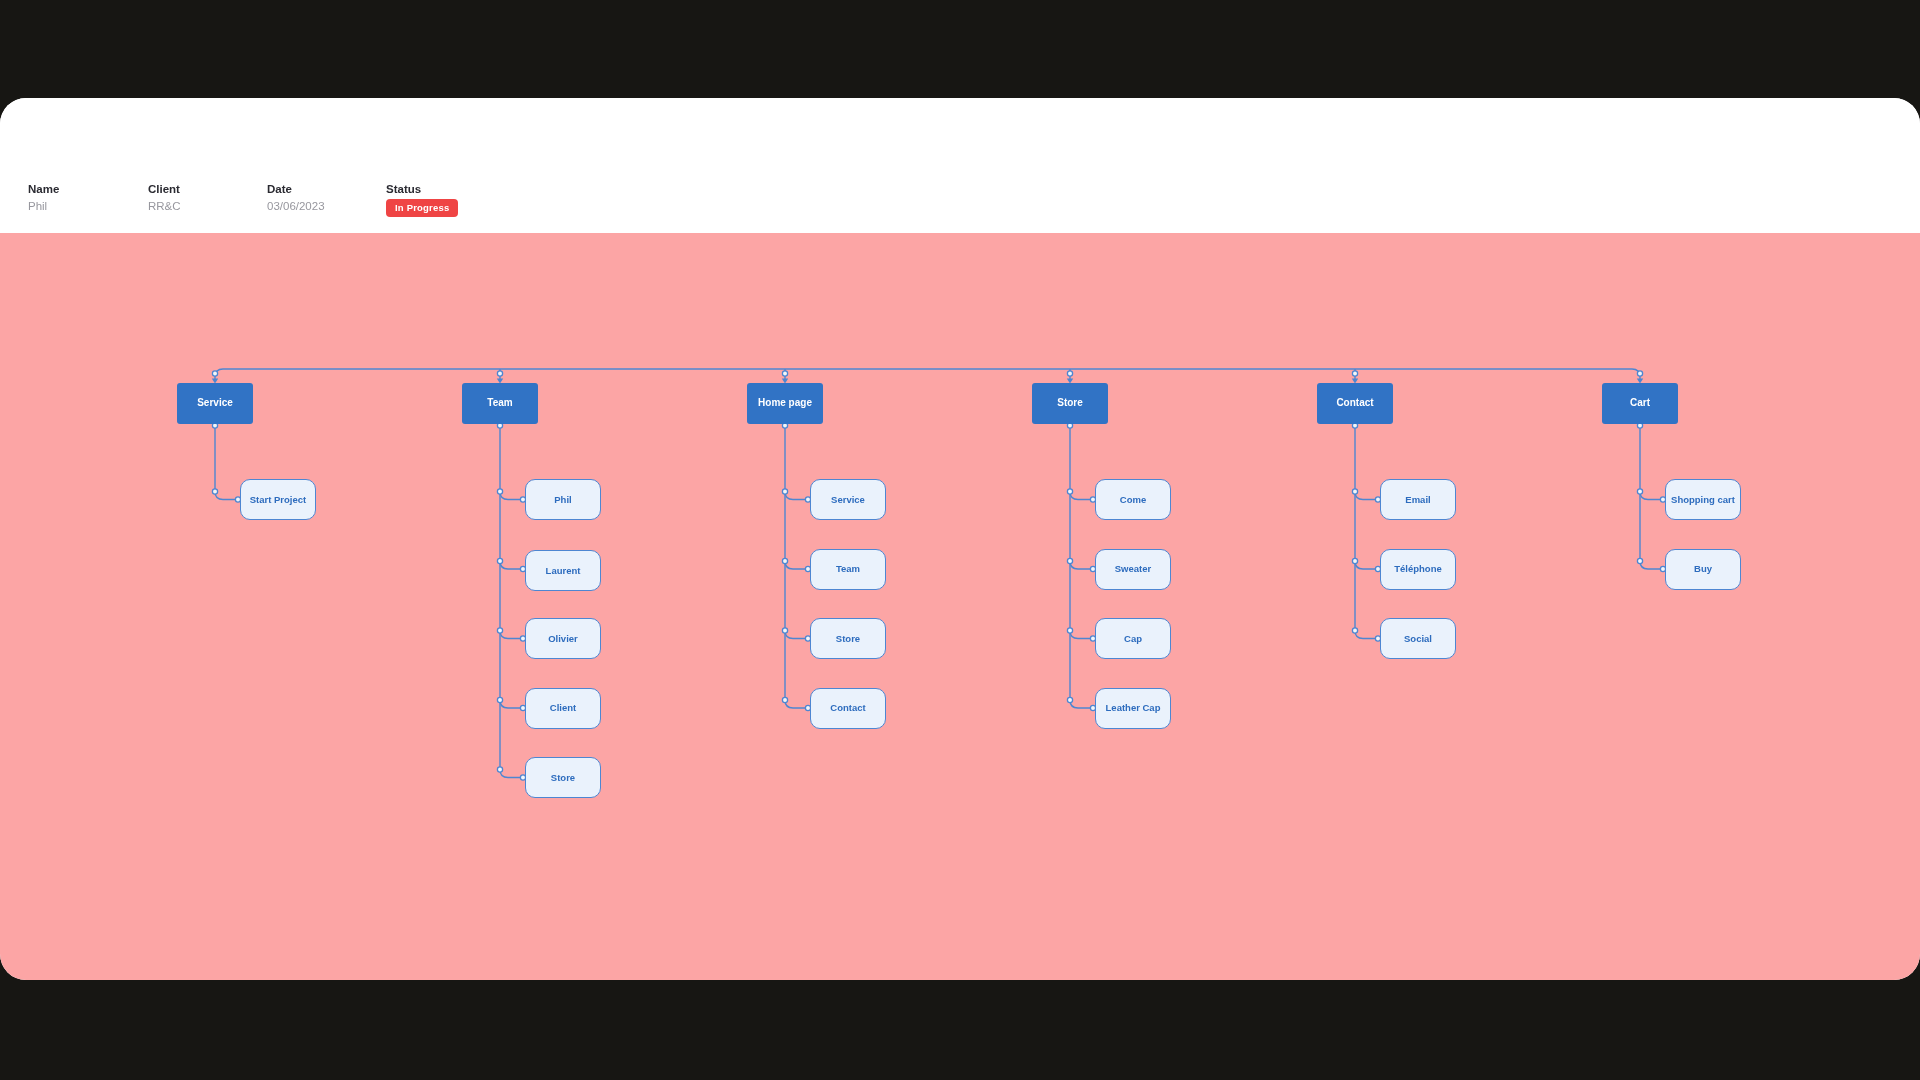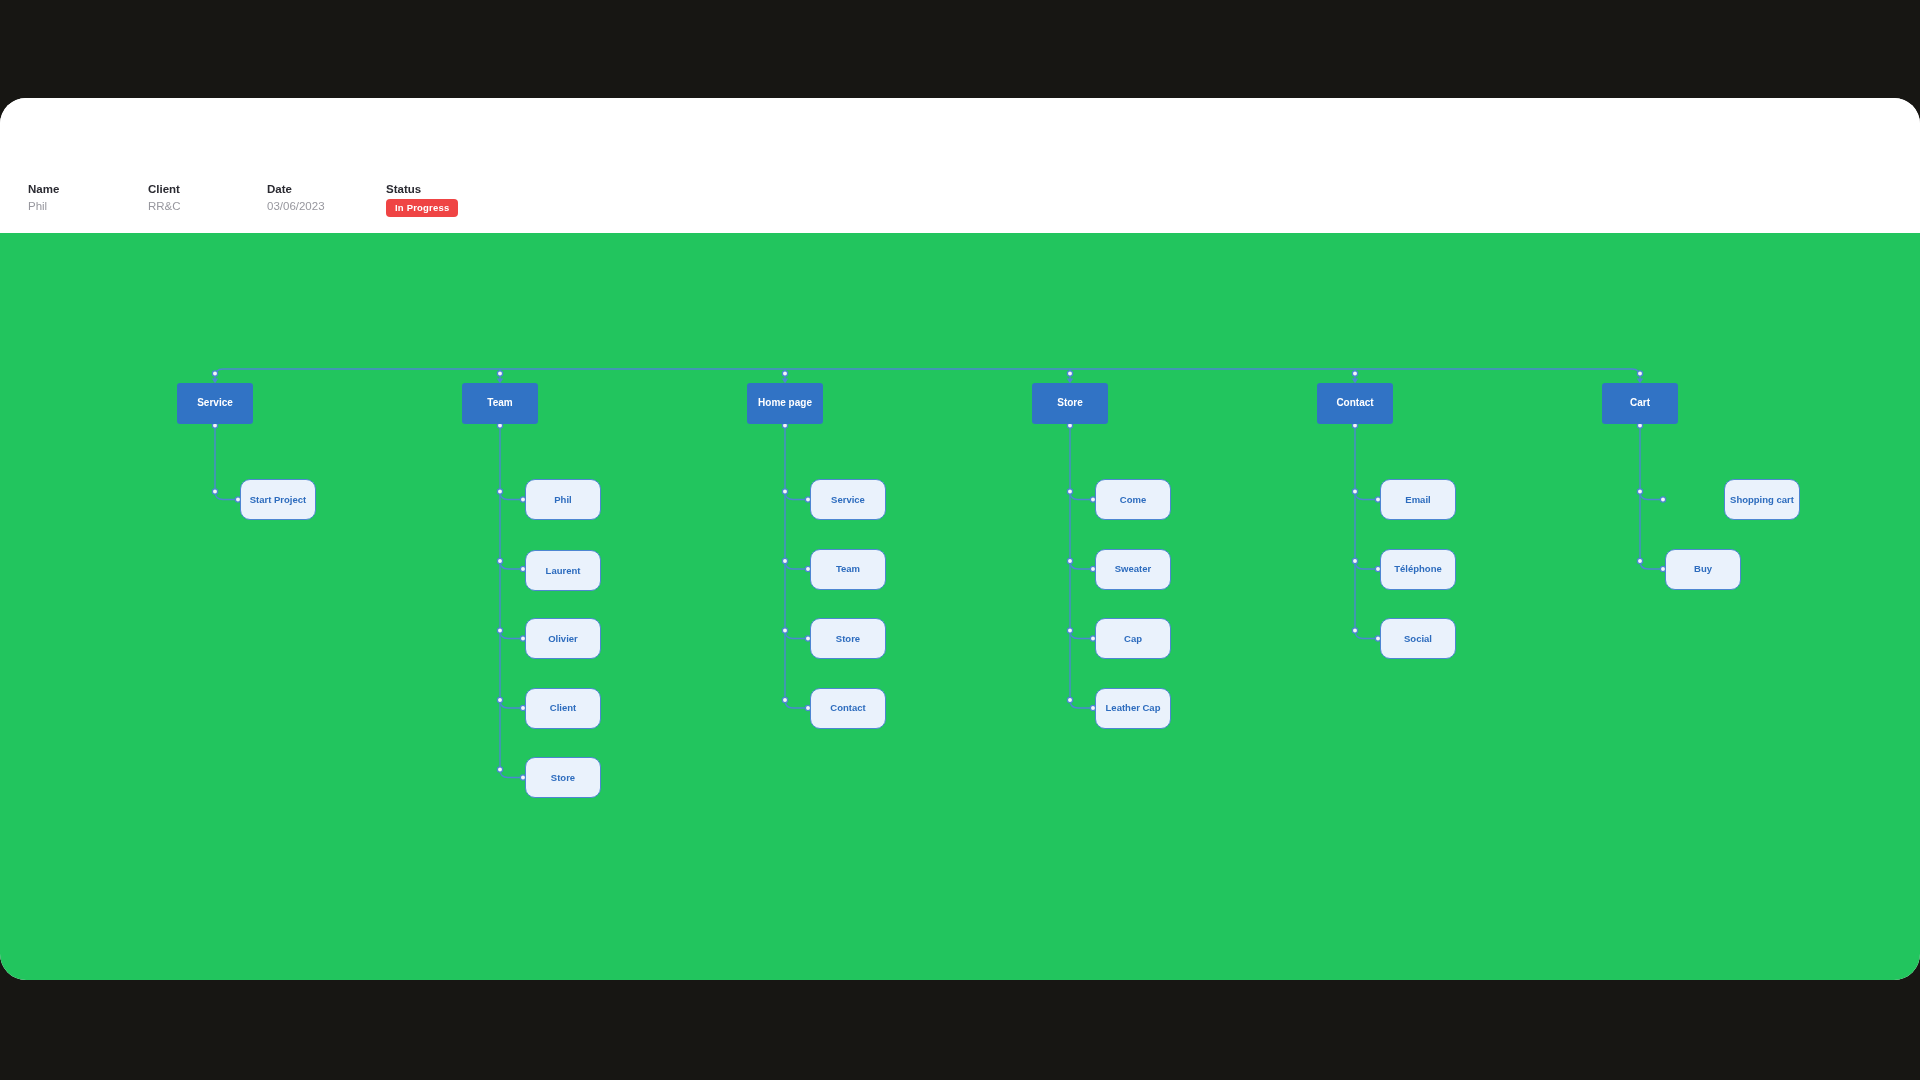--- a/index.html
+++ b/index.html
@@ -23,21 +23,21 @@
   .meta-label { font-size:11.5px; font-weight:700; color:#2a2a31; line-height:14px; }
   .meta-value { font-size:11.5px; font-weight:400; color:#97979e; line-height:14px; margin-top:3px; }
   .status-badge {
     display:inline-block; margin-top:3px;
     font-size:9.5px; font-weight:700; color:#ffffff;
     padding:3px 9px 4px 9px; border-radius:4px; letter-spacing:0.2px;
   }
 
   .canvas {
     position:absolute; left:0; top:135px; width:1920px; height:747px;
-    background:#22c55e;
+    background:#fca5a5;
   }
   #connectors { position:absolute; left:0; top:0; width:1920px; height:747px; }
   #connectors .line  { fill:none; stroke:#4d86d2; stroke-width:1.4; }
   #connectors .dot   { fill:#f4f5f7; stroke:#4d86d2; stroke-width:1.3; }
   #connectors .arrow { fill:#4d86d2; stroke:none; }
 
   .node {
     position:absolute; width:76px; height:41px;
     display:flex; align-items:center; justify-content:center; text-align:center;
     font-weight:700; line-height:1.25; padding:3px;
@@ -181,17 +181,17 @@
         <div class="node parent" style="left: 1032px; top: 150px;">Store</div>
         <div class="node child" style="left: 1095px; top: 246px;">Come</div>
         <div class="node child" style="left: 1095px; top: 315.5px;">Sweater</div>
         <div class="node child" style="left: 1095px; top: 385px;">Cap</div>
         <div class="node child" style="left: 1095px; top: 454.5px;">Leather Cap</div>
         <div class="node parent" style="left: 1317px; top: 150px;">Contact</div>
         <div class="node child" style="left: 1380px; top: 246px;">Email</div>
         <div class="node child" style="left: 1380px; top: 315.5px;">Téléphone</div>
         <div class="node child" style="left: 1380px; top: 385px;">Social</div>
         <div class="node parent" style="left: 1602px; top: 150px;">Cart</div>
-        <div class="node child" style="left: 1724px; top: 246px;">Shopping cart</div>
+        <div class="node child" style="left: 1665px; top: 246px;">Shopping cart</div>
         <div class="node child" style="left: 1665px; top: 315.5px; text-align: right;">Buy</div>
       </div>
   </div>
 </div>
 
 </body></html>

